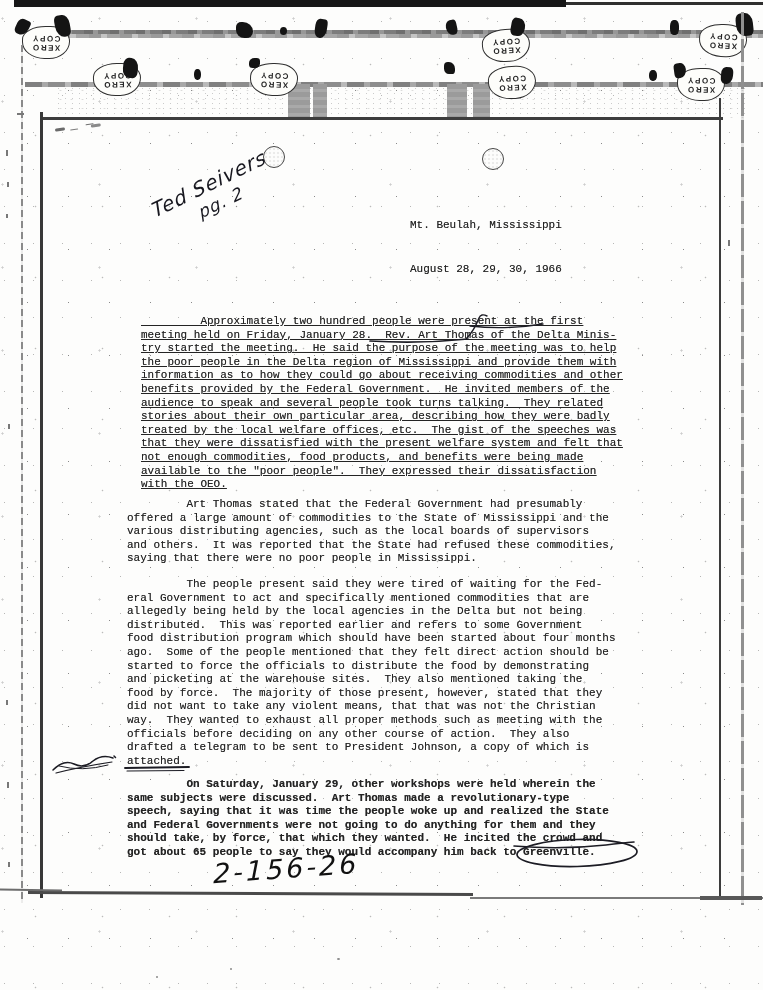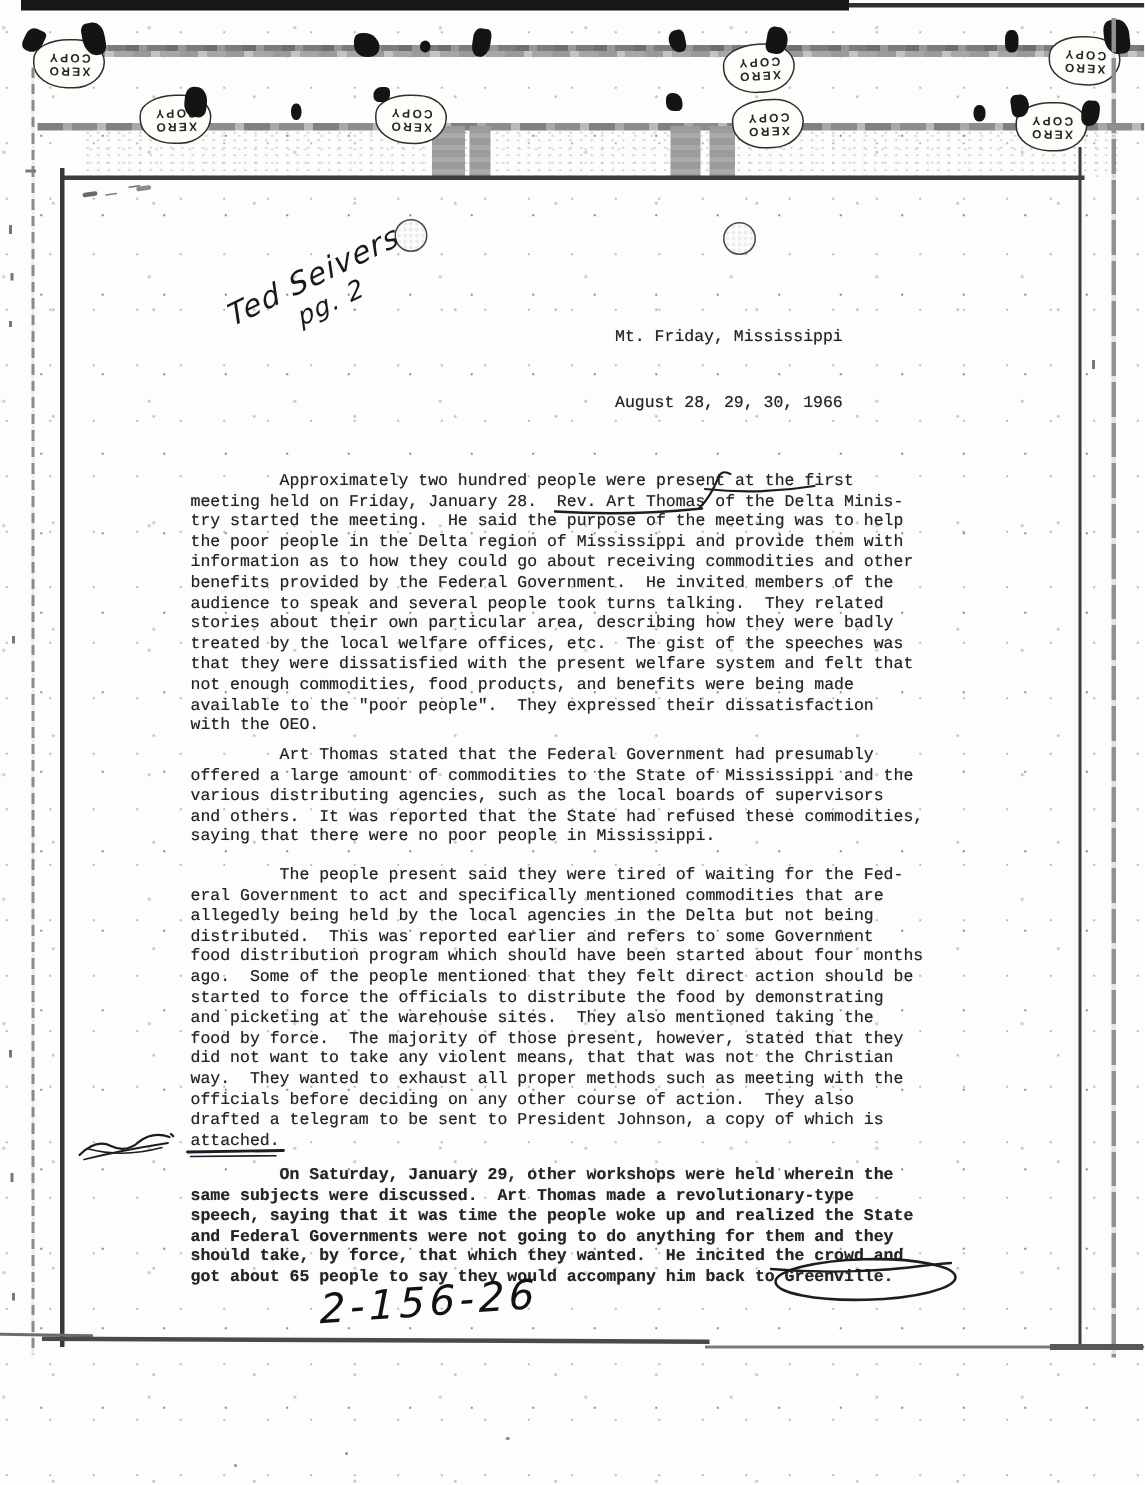--- a/index.html
+++ b/index.html
@@ -53,21 +53,21 @@
     font-family:"Liberation Sans",sans-serif;}
   .stamp span{display:block;}
   .blob{position:absolute;background:#141414;display:block;}
   .tick{position:absolute;background:#787878;}
   
   .typed{position:absolute;font-family:"Liberation Mono","DejaVu Sans Mono",monospace;
     font-size:11px;line-height:13.6px;color:#242424;white-space:pre;
     text-shadow:0 0 .5px rgba(25,25,25,.55);}
   .header{left:410px;top:189px;line-height:14.6px;}
   .p1{left:127px;top:246px;}
-  .p2{left:127px;top:315px;}
+  .p2{left:141px;top:315px;text-decoration:underline;}
   .p3{left:127px;top:498px;}
   .p4{left:127px;top:578px;}
   .p5{left:127px;top:778px;font-weight:bold;}
   
   .hand{position:absolute;font-family:"DejaVu Sans",sans-serif;font-style:italic;color:#17171f;}
   .name-block{left:150px;top:172px;transform:rotate(-26deg) skewX(-7deg);font-size:20px;
     letter-spacing:1px;line-height:22px;}
   .name-block .pg{font-size:17px;margin-left:44px;}
   .code{left:213px;top:853px;font-size:27px;letter-spacing:3px;transform:rotate(-4deg) skewX(-4deg);color:#111;}
   .pen-svg{position:absolute;left:0;top:0;pointer-events:none;}
@@ -160,21 +160,21 @@
   <i class="tick" style="left:17px;top:113px;width:7px;height:2px;"></i>
   <i class="tick" style="left:728px;top:240px;width:2px;height:6px;"></i>
   <span class="dot" style="left:230px;top:968px;width:2px;height:2px;"></span>
   <span class="dot" style="left:337px;top:958px;width:3px;height:2px;"></span>
   <span class="dot" style="left:156px;top:976px;width:2px;height:2px;"></span>
 
   <div class="abs punch" style="left:263px;top:146px;"></div>
   <div class="abs punch" style="left:482px;top:148px;"></div>
 
   <div class="typed header">
-    <div>Mt. Friday, Mississippi</div>
+    <div>Mt. Beulah, Mississippi</div>
     <div>August 28, 29, 30, 1966</div>
   </div>
   <div class="typed p2">         Approximately two hundred people were present at the first
 meeting held on Friday, January 28.  Rev. Art Thomas of the Delta Minis-
 try started the meeting.  He said the purpose of the meeting was to help
 the poor people in the Delta region of Mississippi and provide them with
 information as to how they could go about receiving commodities and other
 benefits provided by the Federal Government.  He invited members of the
 audience to speak and several people took turns talking.  They related
 stories about their own particular area, describing how they were badly

